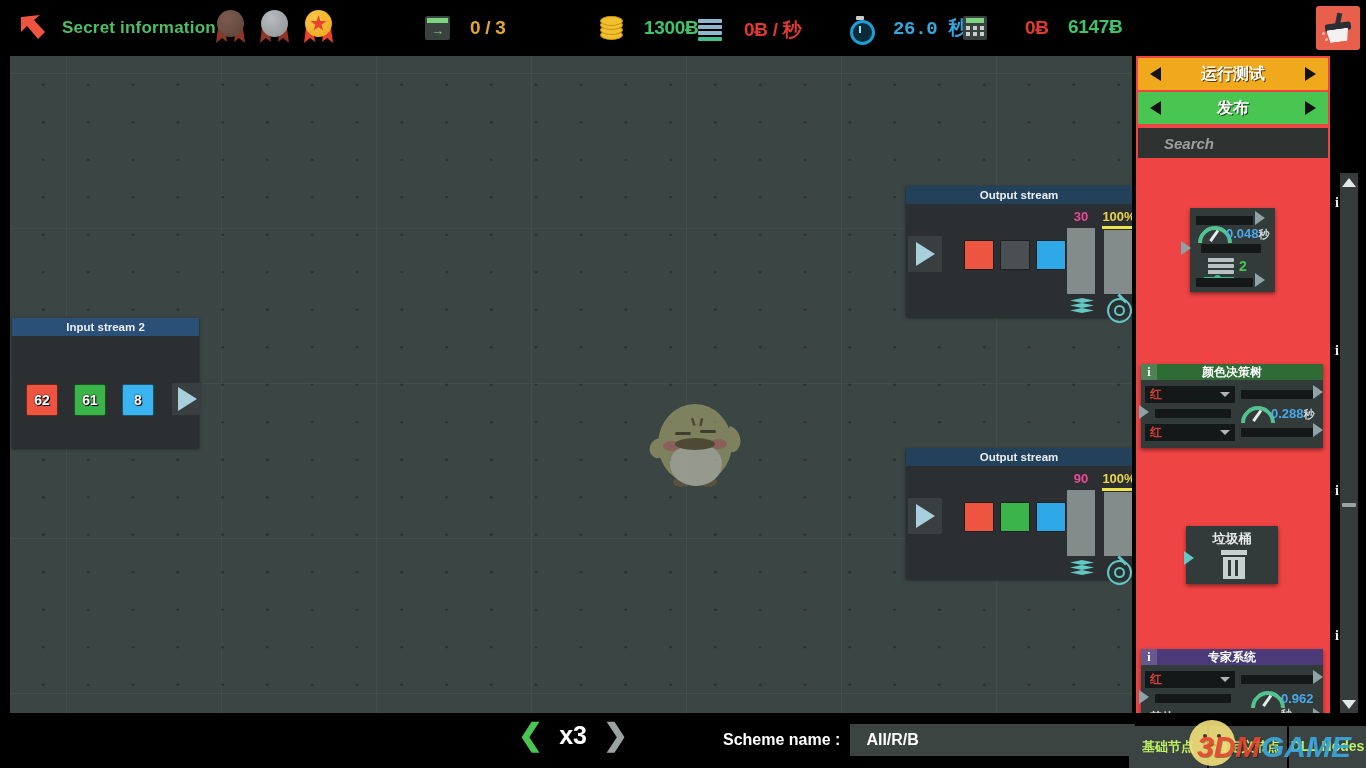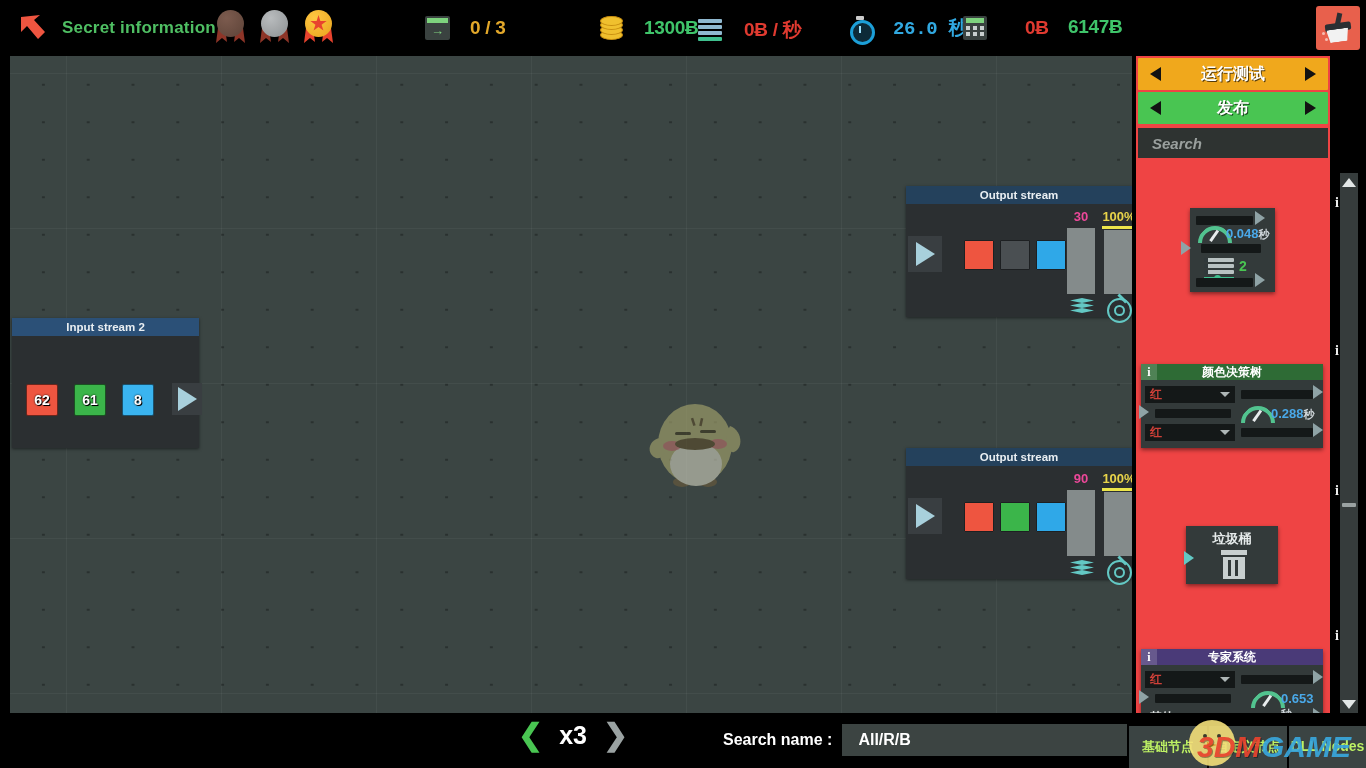--- a/index.html
+++ b/index.html
@@ -131,21 +131,21 @@
   .pbtn span.lbl{
     flex:1;text-align:center;font-size:16px;font-weight:bold;color:#fff;
     text-shadow:1px 1px 0 rgba(0,0,0,.65);
   }
   .pbtn .tri{width:0;height:0;border-left:11px solid #121212;border-top:7px solid transparent;border-bottom:7px solid transparent;}
   .pbtn .tri.l{border-left:none;border-right:11px solid #121212;}
   .run{background:#f0a81c;}
   .pub{background:#49c552;}
   .search{
     margin:4px 2px 0 2px;height:30px;background:#2e3331;display:flex;align-items:center;
-    padding-left:12px;box-sizing:border-box;
+    padding-left:24px;box-sizing:border-box;
   }
   .search input{
     background:transparent;border:0;outline:0;width:190px;
     color:#b7bcbb;font-size:15px;font-style:italic;font-weight:bold;
     font-family:"Liberation Sans", sans-serif;
   }
   .search input::placeholder{color:#9aa09e;opacity:1;}
 
   .plist{position:absolute;left:0;top:124px;width:212px;height:533px;overflow:hidden;}
   .pitem{position:relative;}
@@ -512,21 +512,21 @@
           <div class="slot" style="position:absolute;left:100px;top:26px;width:72px;"></div>
           <div class="tri-r sm" style="position:absolute;left:172px;top:21px;"></div>
 
           <div class="tri-r sm" style="position:absolute;left:-2px;top:41px;"></div>
           <div class="slot" style="position:absolute;left:14px;top:45px;width:76px;"></div>
           <div class="gauge" style="position:absolute;left:110px;top:42px;">
             <div class="arc"></div>
               <div class="ndl"></div>
           </div>
           <div class="time" style="position:absolute;left:140px;top:42px;">
-            <span>0.653</span><small>秒</small>
+            <span>0.962</span><small>秒</small>
           </div>
 
           <div class="dd" style="position:absolute;left:4px;top:60px;width:90px;background:transparent;">
             <span class="v wt">其他</span>
           </div>
 
           <div class="tri-r sm" style="position:absolute;left:172px;top:59px;"></div>
         </div>
       </div>
     </div>
@@ -544,21 +544,21 @@
 
   <div class="bottom"></div>
 
   <div class="speed">
     <div class="chev" style="color:#49c552;">❮</div>
     <div class="x">x3</div>
     <div class="chev" style="color:#9aa2a2;">❯</div>
   </div>
 
   <div class="scheme">
-    <div class="lbl">Search name :</div>
+    <div class="lbl">Scheme name :</div>
     <div class="field">
       <input value="All/R/B" style="">
     </div>
   </div>
 
   <div class="tabs">
     <div class="tab t1">基础节点</div>
     <div class="tab t2">自定义节点</div>
     <div class="tab t3">DLL Nodes</div>
   </div>

